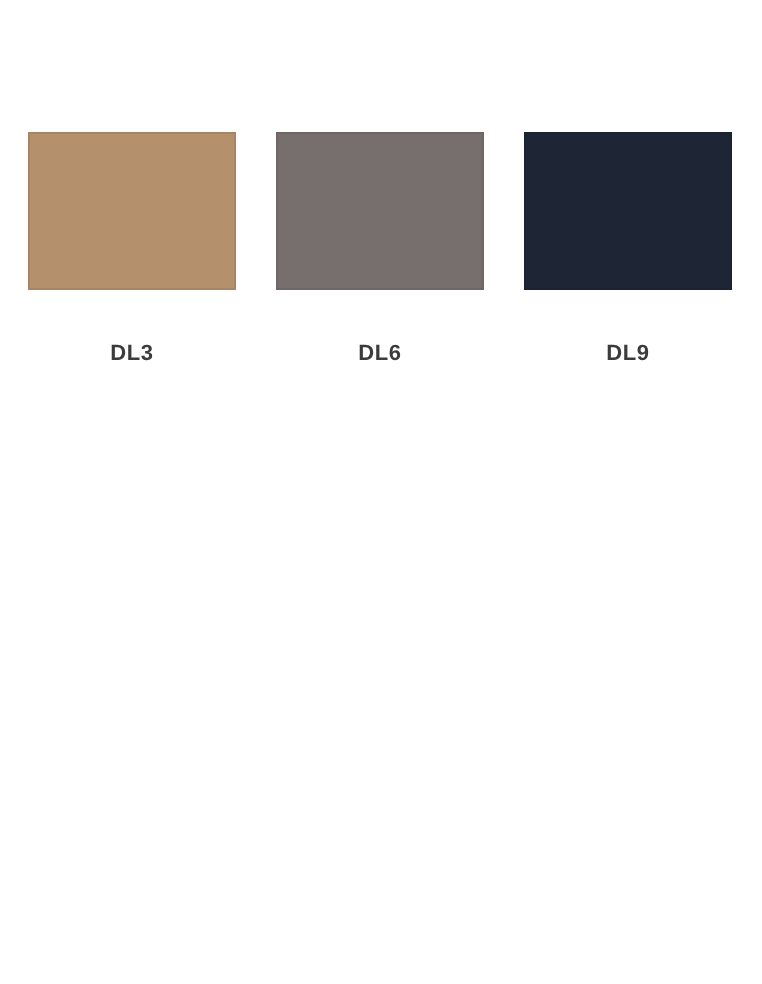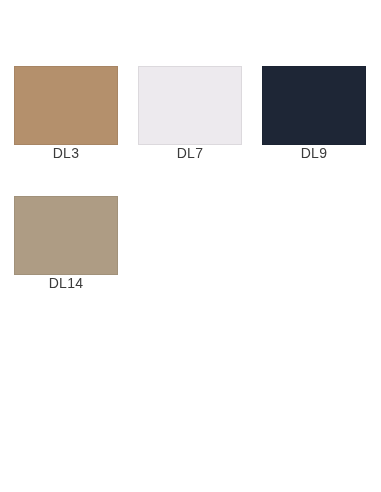--- a/index.html
+++ b/index.html
@@ -36,54 +36,51 @@
     flex-direction: column;
     align-items: center;
   }
   .swatch-chip {
     width: 104px;
     height: 79px;
     box-sizing: border-box;
     border: 1px solid rgba(0, 0, 0, 0.07);
   }
   .swatch-label {
-    margin-top: 2px;
-    font-size: 14px;
+    margin-top: 26px;
+    font-size: 11px;
     letter-spacing: 0.3px;
     color: #3b3b3b;
     line-height: 13px;
     text-align: center;
     white-space: nowrap;
+    font-weight: bold;
   }
 </style>
 </head>
 <body>
 
 <div id="swatch-board">
   <div class="swatch-grid">
 
     <div class="swatch-cell">
       <div class="swatch-chip" style="background-color: rgb(180, 144, 108);"></div>
       <div class="swatch-label">DL3</div>
     </div>
 
 
+    <div class="swatch-cell">
+      <div class="swatch-chip" style="background-color: rgb(118, 111, 110);"></div>
+      <div class="swatch-label">DL6</div>
+    </div>
 
-    <div class="swatch-cell">
-      <div class="swatch-chip" style="background-color: rgb(237, 234, 238);"></div>
-      <div class="swatch-label">DL7</div>
-    </div>
 
 
     <div class="swatch-cell">
       <div class="swatch-chip" style="background-color: rgb(30, 38, 54);"></div>
       <div class="swatch-label">DL9</div>
     </div>
 
 
-    <div class="swatch-cell">
-      <div class="swatch-chip" style="background-color: rgb(174, 156, 132);"></div>
-      <div class="swatch-label">DL14</div>
-    </div>
 
 
   </div>
 </div>
 
 </body></html>

